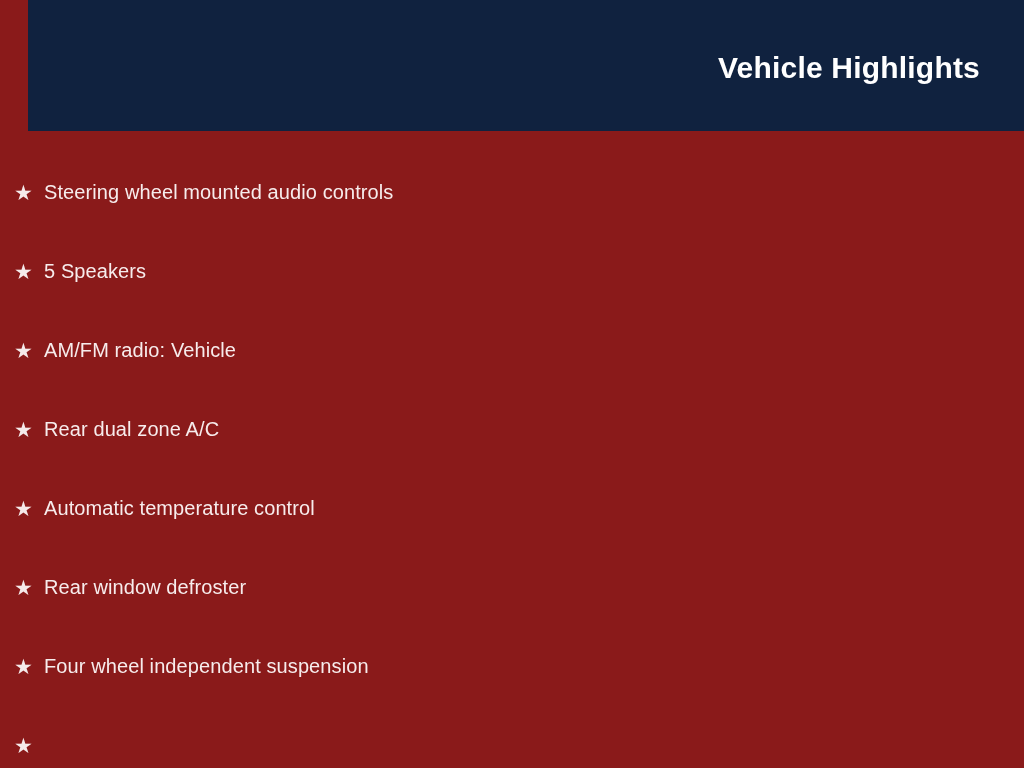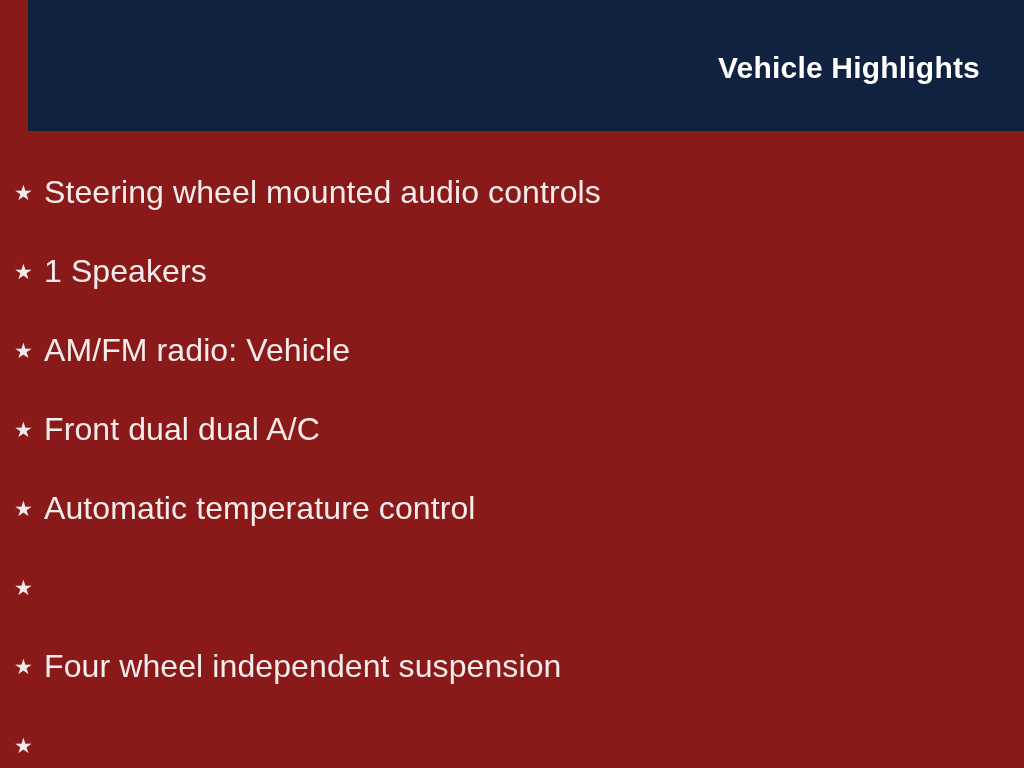--- a/index.html
+++ b/index.html
@@ -86,21 +86,21 @@
     color: #f5eaea;
     font-size: 21px;
     line-height: 1;
     text-align: left;
     margin-top: -1px;
   }
 
   .bullet-text {
     flex: 1 1 auto;
     color: #f7ecec;
-    font-size: 32px;
+    font-size: 20px;
     line-height: 1.05;
     letter-spacing: 0.1px;
     white-space: nowrap;
   }
 </style>
 </head>
 <body>
 
 <div class="slide">
 
@@ -111,40 +111,41 @@
   <div class="slide-body">
     <ul class="bullet-list">
 
       <li class="bullet-item">
         <span class="bullet-marker">★</span>
         <span class="bullet-text">Steering wheel mounted audio controls</span>
       </li>
 
       <li class="bullet-item">
         <span class="bullet-marker">★</span>
-        <span class="bullet-text">1 Speakers</span>
+        <span class="bullet-text">5 Speakers</span>
       </li>
 
       <li class="bullet-item">
         <span class="bullet-marker">★</span>
         <span class="bullet-text">AM/FM radio: Vehicle</span>
       </li>
 
       <li class="bullet-item">
         <span class="bullet-marker">★</span>
-        <span class="bullet-text">Front dual dual A/C</span>
+        <span class="bullet-text">Rear dual zone A/C</span>
       </li>
 
       <li class="bullet-item">
         <span class="bullet-marker">★</span>
         <span class="bullet-text">Automatic temperature control</span>
       </li>
 
       <li class="bullet-item">
         <span class="bullet-marker">★</span>
+        <span class="bullet-text">Rear window defroster</span>
       </li>
 
       <li class="bullet-item">
         <span class="bullet-marker">★</span>
         <span class="bullet-text">Four wheel independent suspension</span>
       </li>
 
       <li class="bullet-item">
         <span class="bullet-marker">★</span>
       </li>

